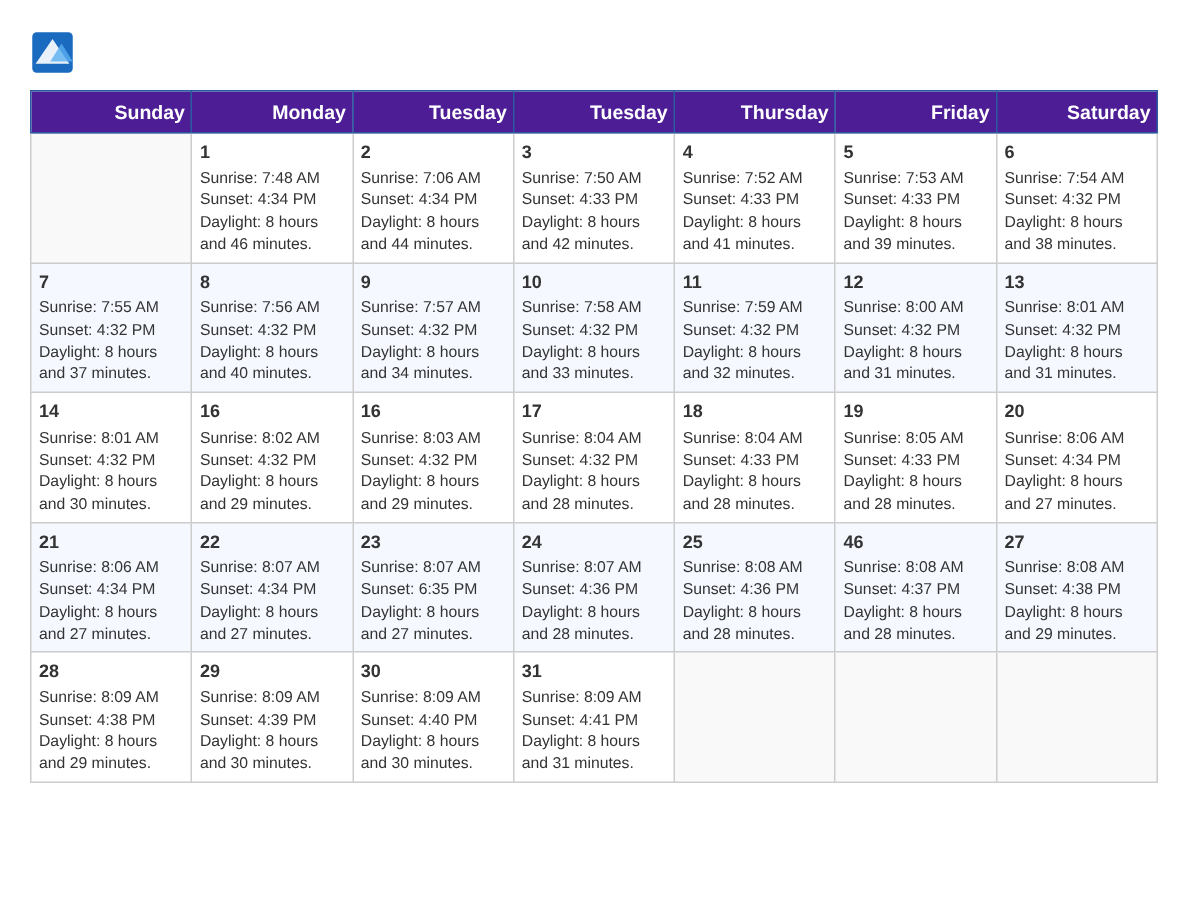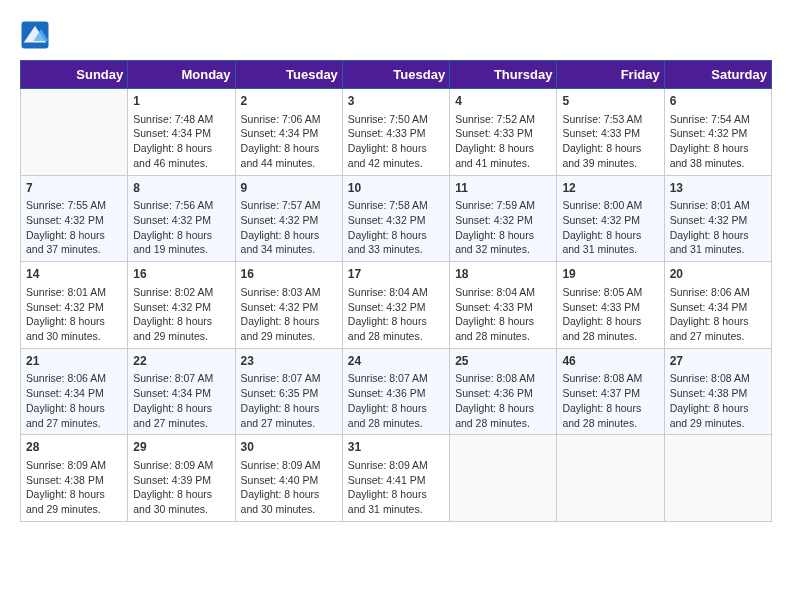--- a/index.html
+++ b/index.html
@@ -168,21 +168,21 @@
           <div>Sunrise: 7:55 AM</div>
           <div>Sunset: 4:32 PM</div>
           <div>Daylight: 8 hours</div>
           <div>and 37 minutes.</div>
         </td>
         <td>
           <span class="day-number">8</span>
           <div>Sunrise: 7:56 AM</div>
           <div>Sunset: 4:32 PM</div>
           <div>Daylight: 8 hours</div>
-          <div>and 19 minutes.</div>
+          <div>and 40 minutes.</div>
         </td>
         <td>
           <span class="day-number">9</span>
           <div>Sunrise: 7:57 AM</div>
           <div>Sunset: 4:32 PM</div>
           <div>Daylight: 8 hours</div>
           <div>and 34 minutes.</div>
         </td>
         <td>
           <span class="day-number">10</span>

